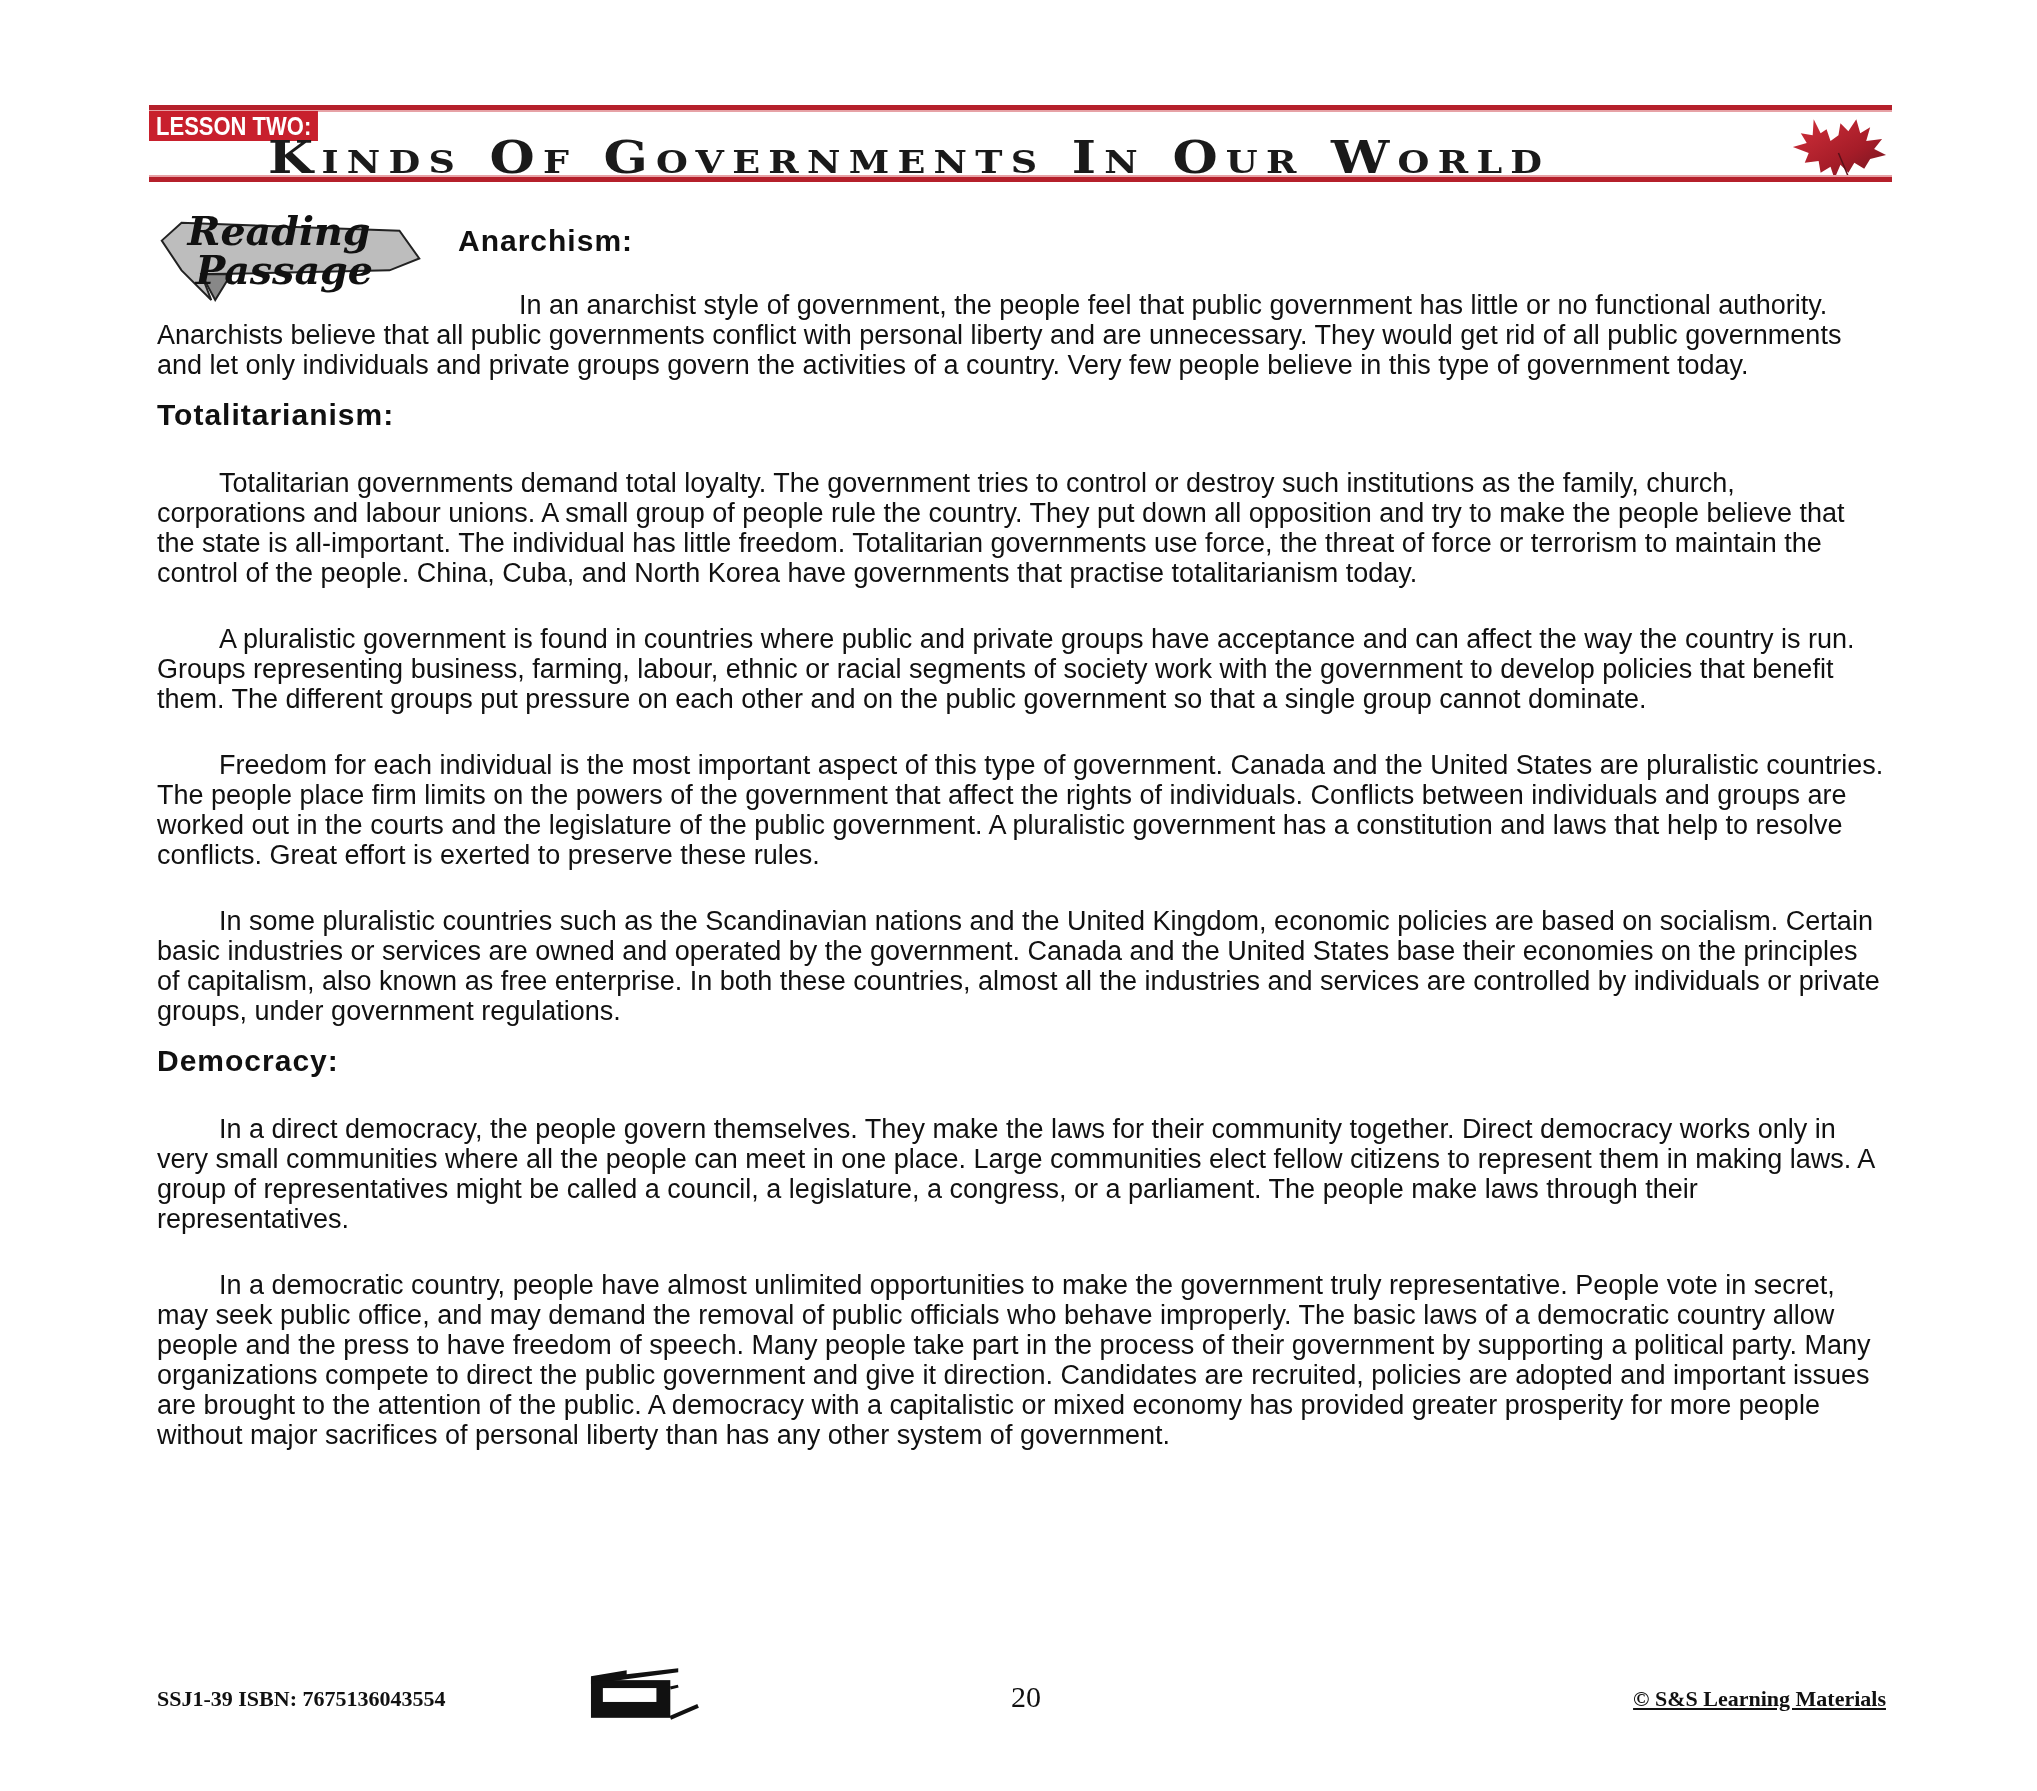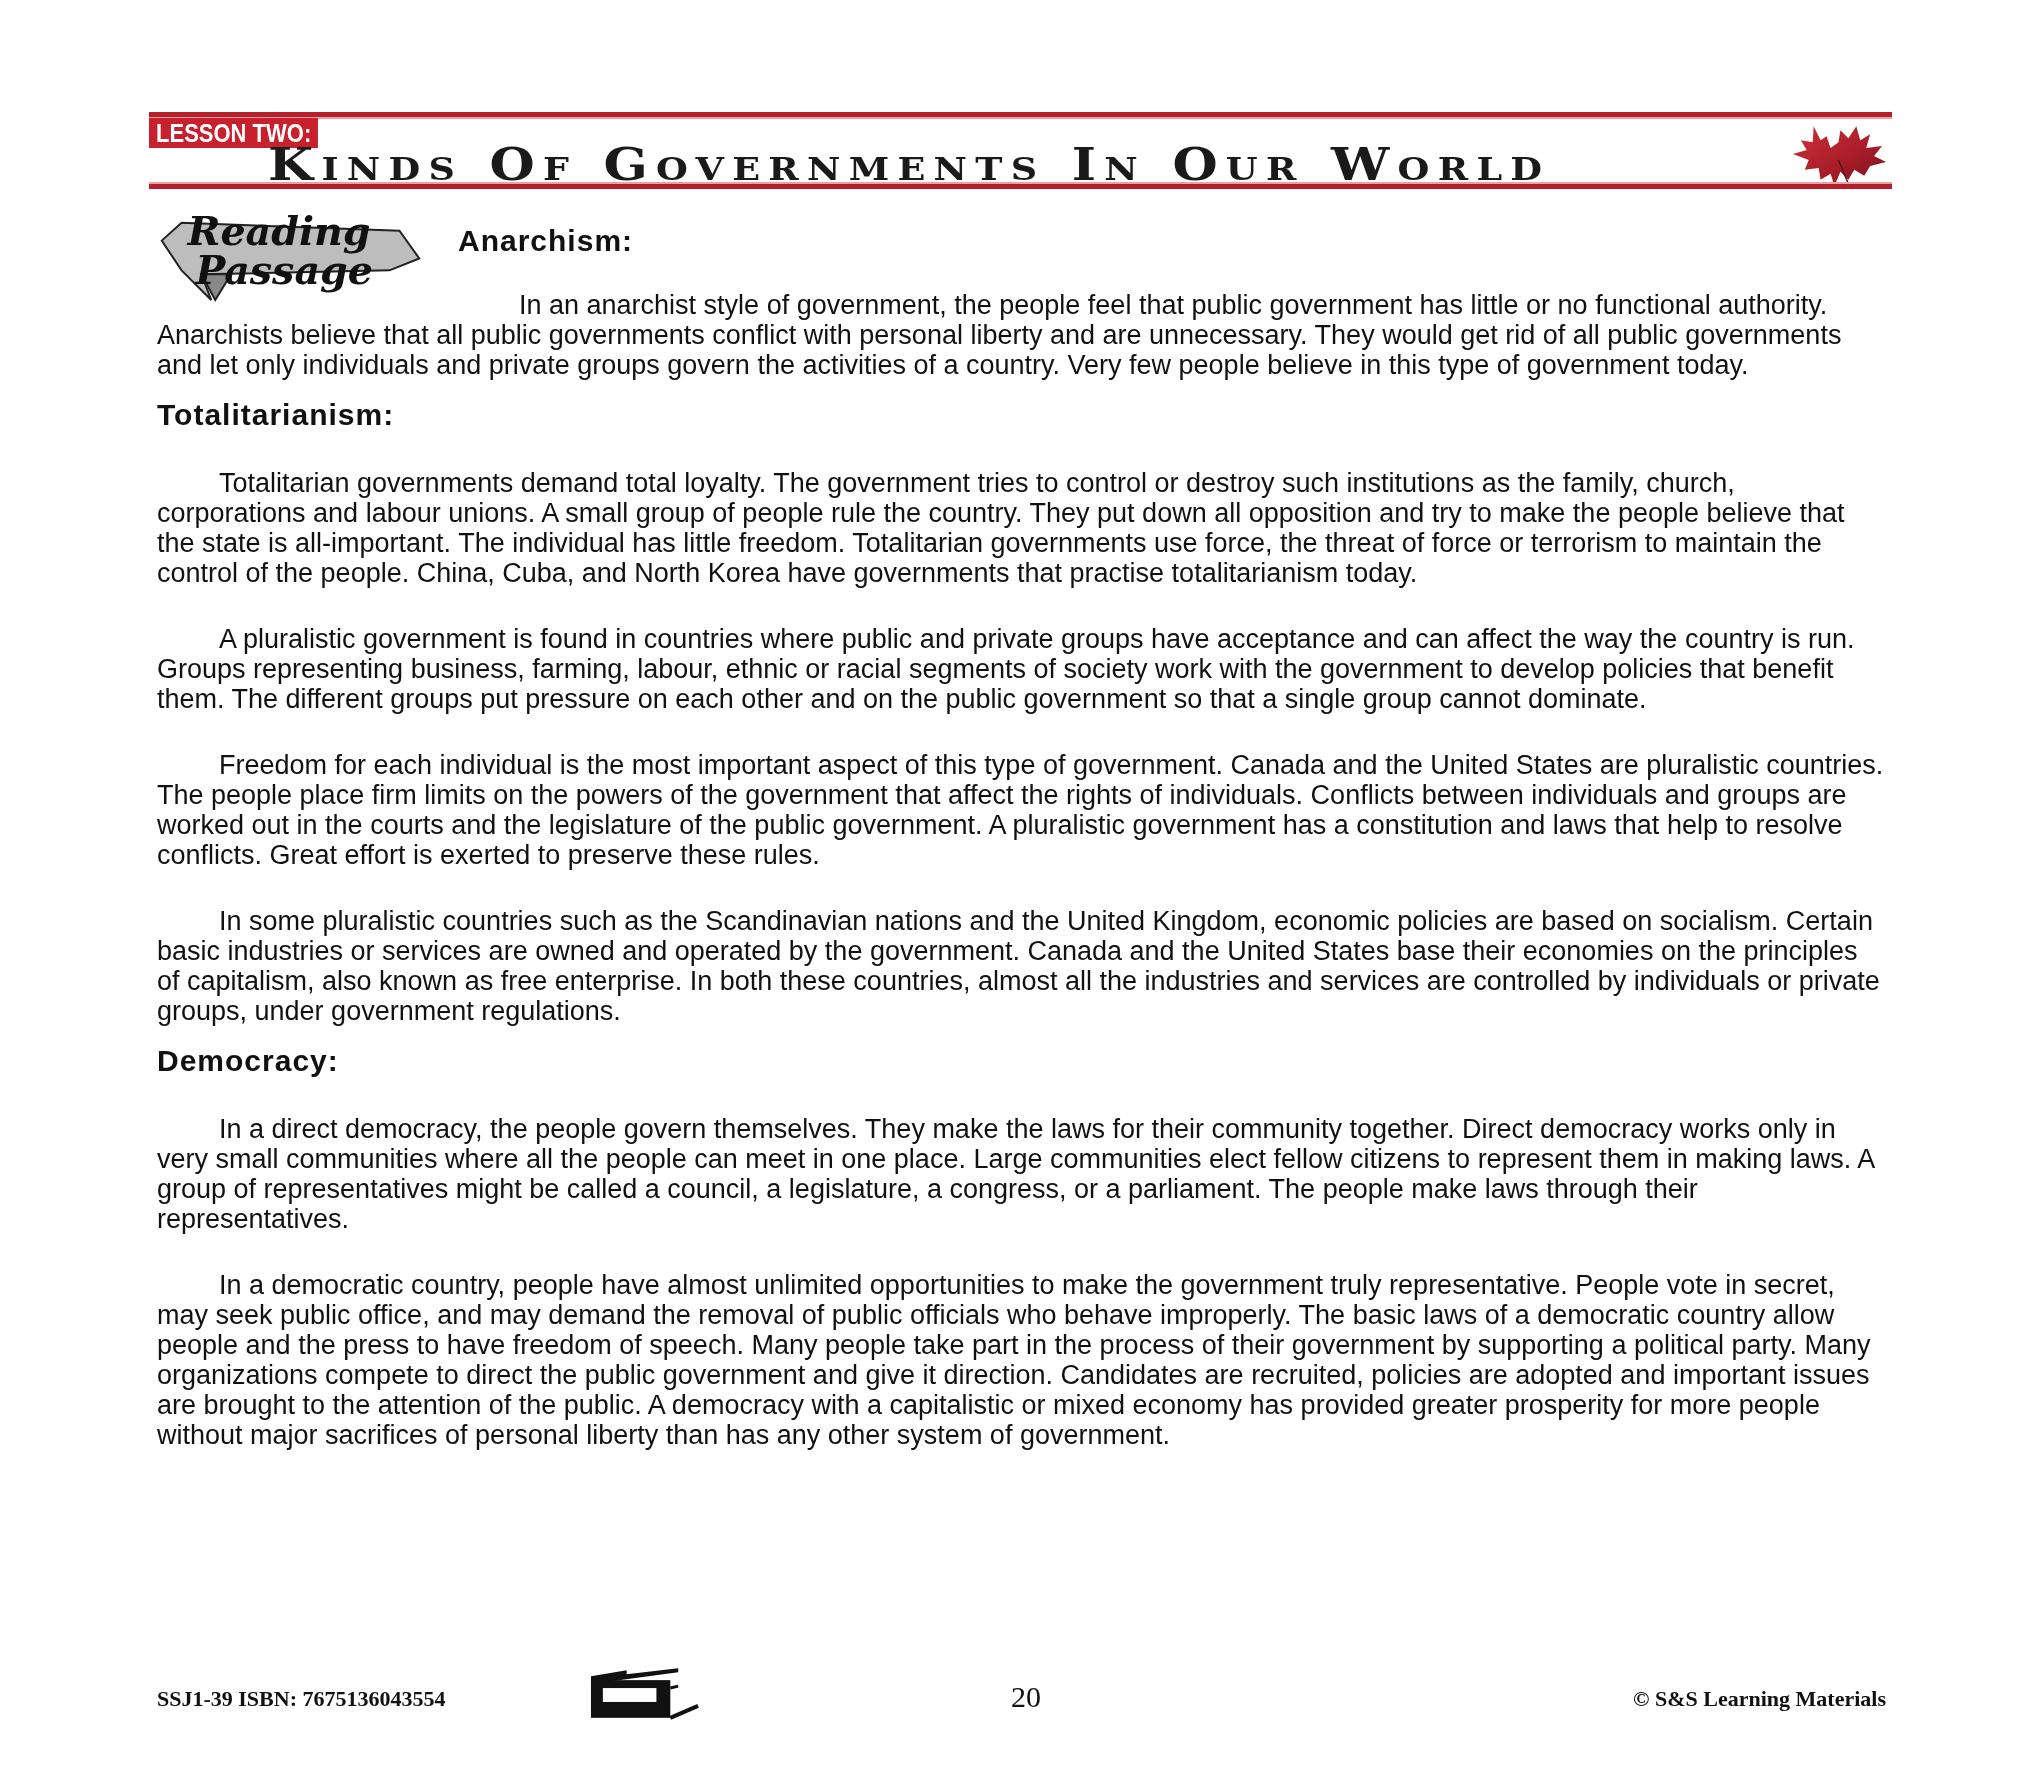--- a/index.html
+++ b/index.html
@@ -1,39 +1,39 @@
 <!DOCTYPE html>
 <html><head>
 <meta charset="utf-8">
 <style>
   html, body { margin: 0; padding: 0; background: #ffffff; }
   body { width: 2038px; height: 1792px; position: relative; overflow: hidden; font-family: "Liberation Sans", sans-serif; color: #111; }
 
-  .header { position: absolute; left: 149px; top: 112px; width: 1743px; height: 78px; }
+  .header { position: absolute; left: 149px; top: 105px; width: 1743px; height: 78px; }
   .rule-top { position: absolute; left: 0; right: 0; top: 0; height: 5px; background: #b5202b; border-bottom: 2px solid #e7a2a6; }
   .rule-bottom { position: absolute; left: 0; right: 0; top: 70px; height: 5px; background: #b5202b; border-top: 2px solid #e7a2a6; }
   .lesson-tag { position: absolute; left: 0; top: 6px; height: 30px; padding: 0 8px; background: #c8202d; color: #fff; font-family: "Liberation Sans", sans-serif; font-weight: bold; font-size: 25px; line-height: 31px; letter-spacing: 0px; transform: scaleX(0.88); transform-origin: left center; }
   .title { position: absolute; left: 119px; top: 33px; font-family: "DejaVu Serif", serif; font-weight: bold; font-size: 44px; line-height: 40px; color: #1a1a1a; letter-spacing: 7px; font-variant: small-caps; white-space: nowrap; transform: scaleX(1.18); transform-origin: left center; }
   .leaf { position: absolute; left: 1630px; top: 8px; width: 109px; height: 72px; }
 
   .badge { position: absolute; left: 151px; top: 201px; width: 279px; height: 104px; }
 
   .content { position: absolute; left: 157px; top: 224px; width: 1727px; }
   .h-anarchism { position: absolute; left: 458px; top: 224px; font-weight: bold; font-size: 30px; letter-spacing: 1px; text-align: right; }
   p { margin: 0; font-size: 27px; line-height: 30px; letter-spacing: 0px; transform: scaleX(1.0); }
   .indent { text-indent: 62px; margin-top: 36px; }
   .first { text-indent: 362px; margin-top: 66px; }
   h2 { margin: 18px 0 14px 0; font-size: 30px; font-weight: bold; letter-spacing: 1px; line-height: 34px; }
   .gap { }
 
   .footer { position: absolute; left: 157px; top: 1682px; width: 1731px; height: 40px; }
   .footer-left { position: absolute; left: 0; top: 0; font-family: "Liberation Serif", serif; font-weight: bold; font-size: 22px; line-height: 34px; white-space: nowrap; }
   .copier { position: absolute; left: 430px; top: -16px; width: 119px; height: 60px; }
   .page-num { position: absolute; left: 854px; top: -2px; font-family: "Liberation Serif", serif; font-size: 30px; line-height: 34px; }
-  .footer-right { position: absolute; right: 2px; top: 0; font-family: "Liberation Serif", serif; font-weight: bold; font-size: 22px; line-height: 34px; white-space: nowrap; }
+  .footer-right { position: absolute; right: 2px; top: 0; font-family: "Liberation Serif", serif; font-weight: bold; font-size: 22px; line-height: 34px; white-space: nowrap; text-decoration: underline; }
 </style>
 </head>
 <body>
 
 <div class="header">
   <div class="rule-top"></div>
   <div class="lesson-tag">LESSON TWO:</div>
   <div class="title">Kinds Of Governments In Our World</div>
   <svg class="leaf" viewBox="0 0 110 72">
     <defs>

